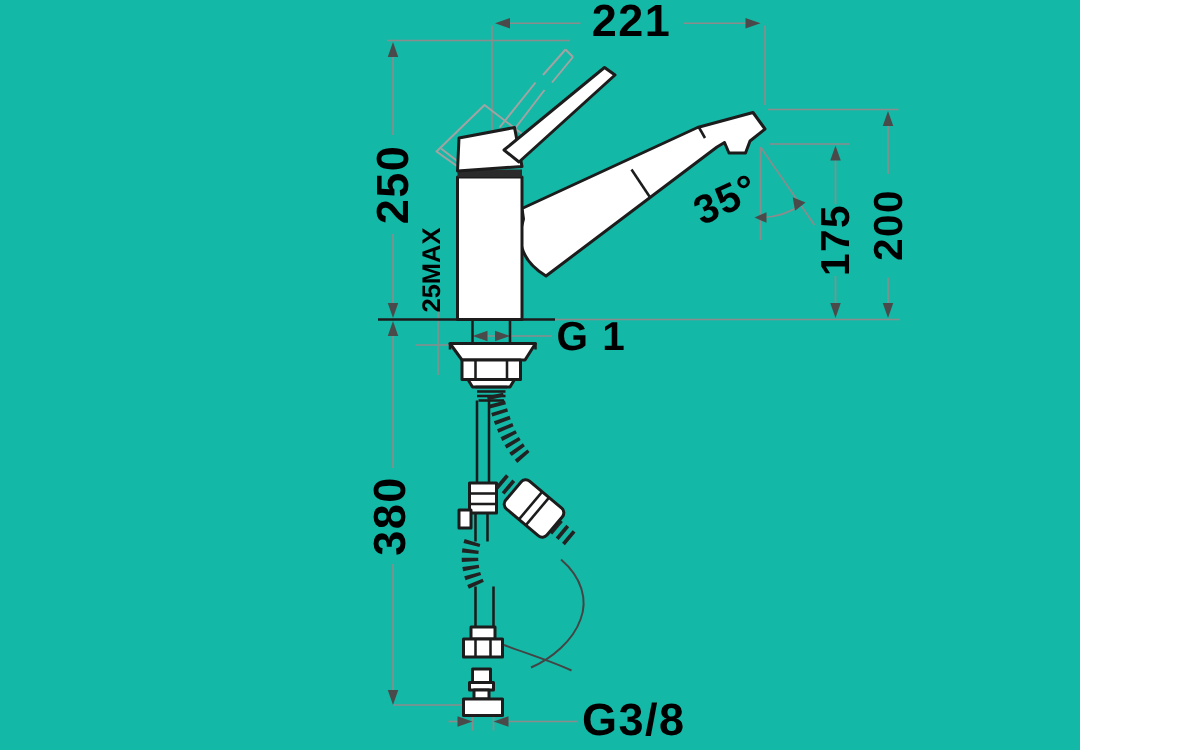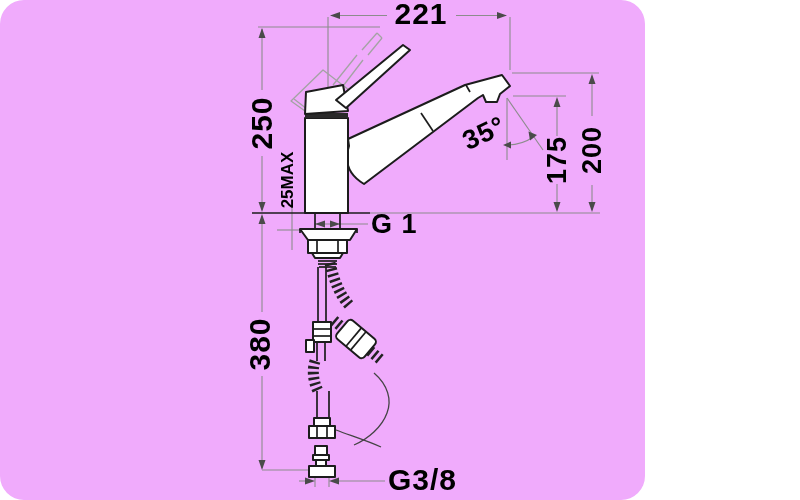--- a/index.html
+++ b/index.html
@@ -1,17 +1,17 @@
 <!DOCTYPE html>
 <html><head>
 <meta charset="utf-8">
 <style>
   html,body{margin:0;padding:0;background:#fff;}
-  .stage{position:relative;width:645px;height:500px;background:#f0abfc;overflow:hidden;
-         font-family:"Liberation Sans","DejaVu Sans",sans-serif;border-radius:24px;}
+  .stage{position:relative;width:720px;height:500px;background:#14b8a6;overflow:hidden;
+         font-family:"Liberation Sans","DejaVu Sans",sans-serif;}
   svg{display:block;}
   .dim-text{font-family:"Liberation Sans","DejaVu Sans",sans-serif;font-weight:bold;fill:#000;}
   .sz-big{font-size:30px;letter-spacing:1px;}
   .sz-mid{font-size:27px;letter-spacing:1px;}
   .sz-small{font-size:17px;letter-spacing:0px;}
   .dimline{stroke:#8c8c8c;stroke-width:1.1;fill:none;}
   .refline{stroke:#8c8c8c;stroke-width:1.1;fill:none;}
   .arw{fill:#4a4a4a;stroke:none;}
   .prod{stroke:#1c1c1c;stroke-width:2;fill:#fff;stroke-linejoin:round;}
   .prodline{stroke:#1c1c1c;stroke-width:1.7;fill:none;}

